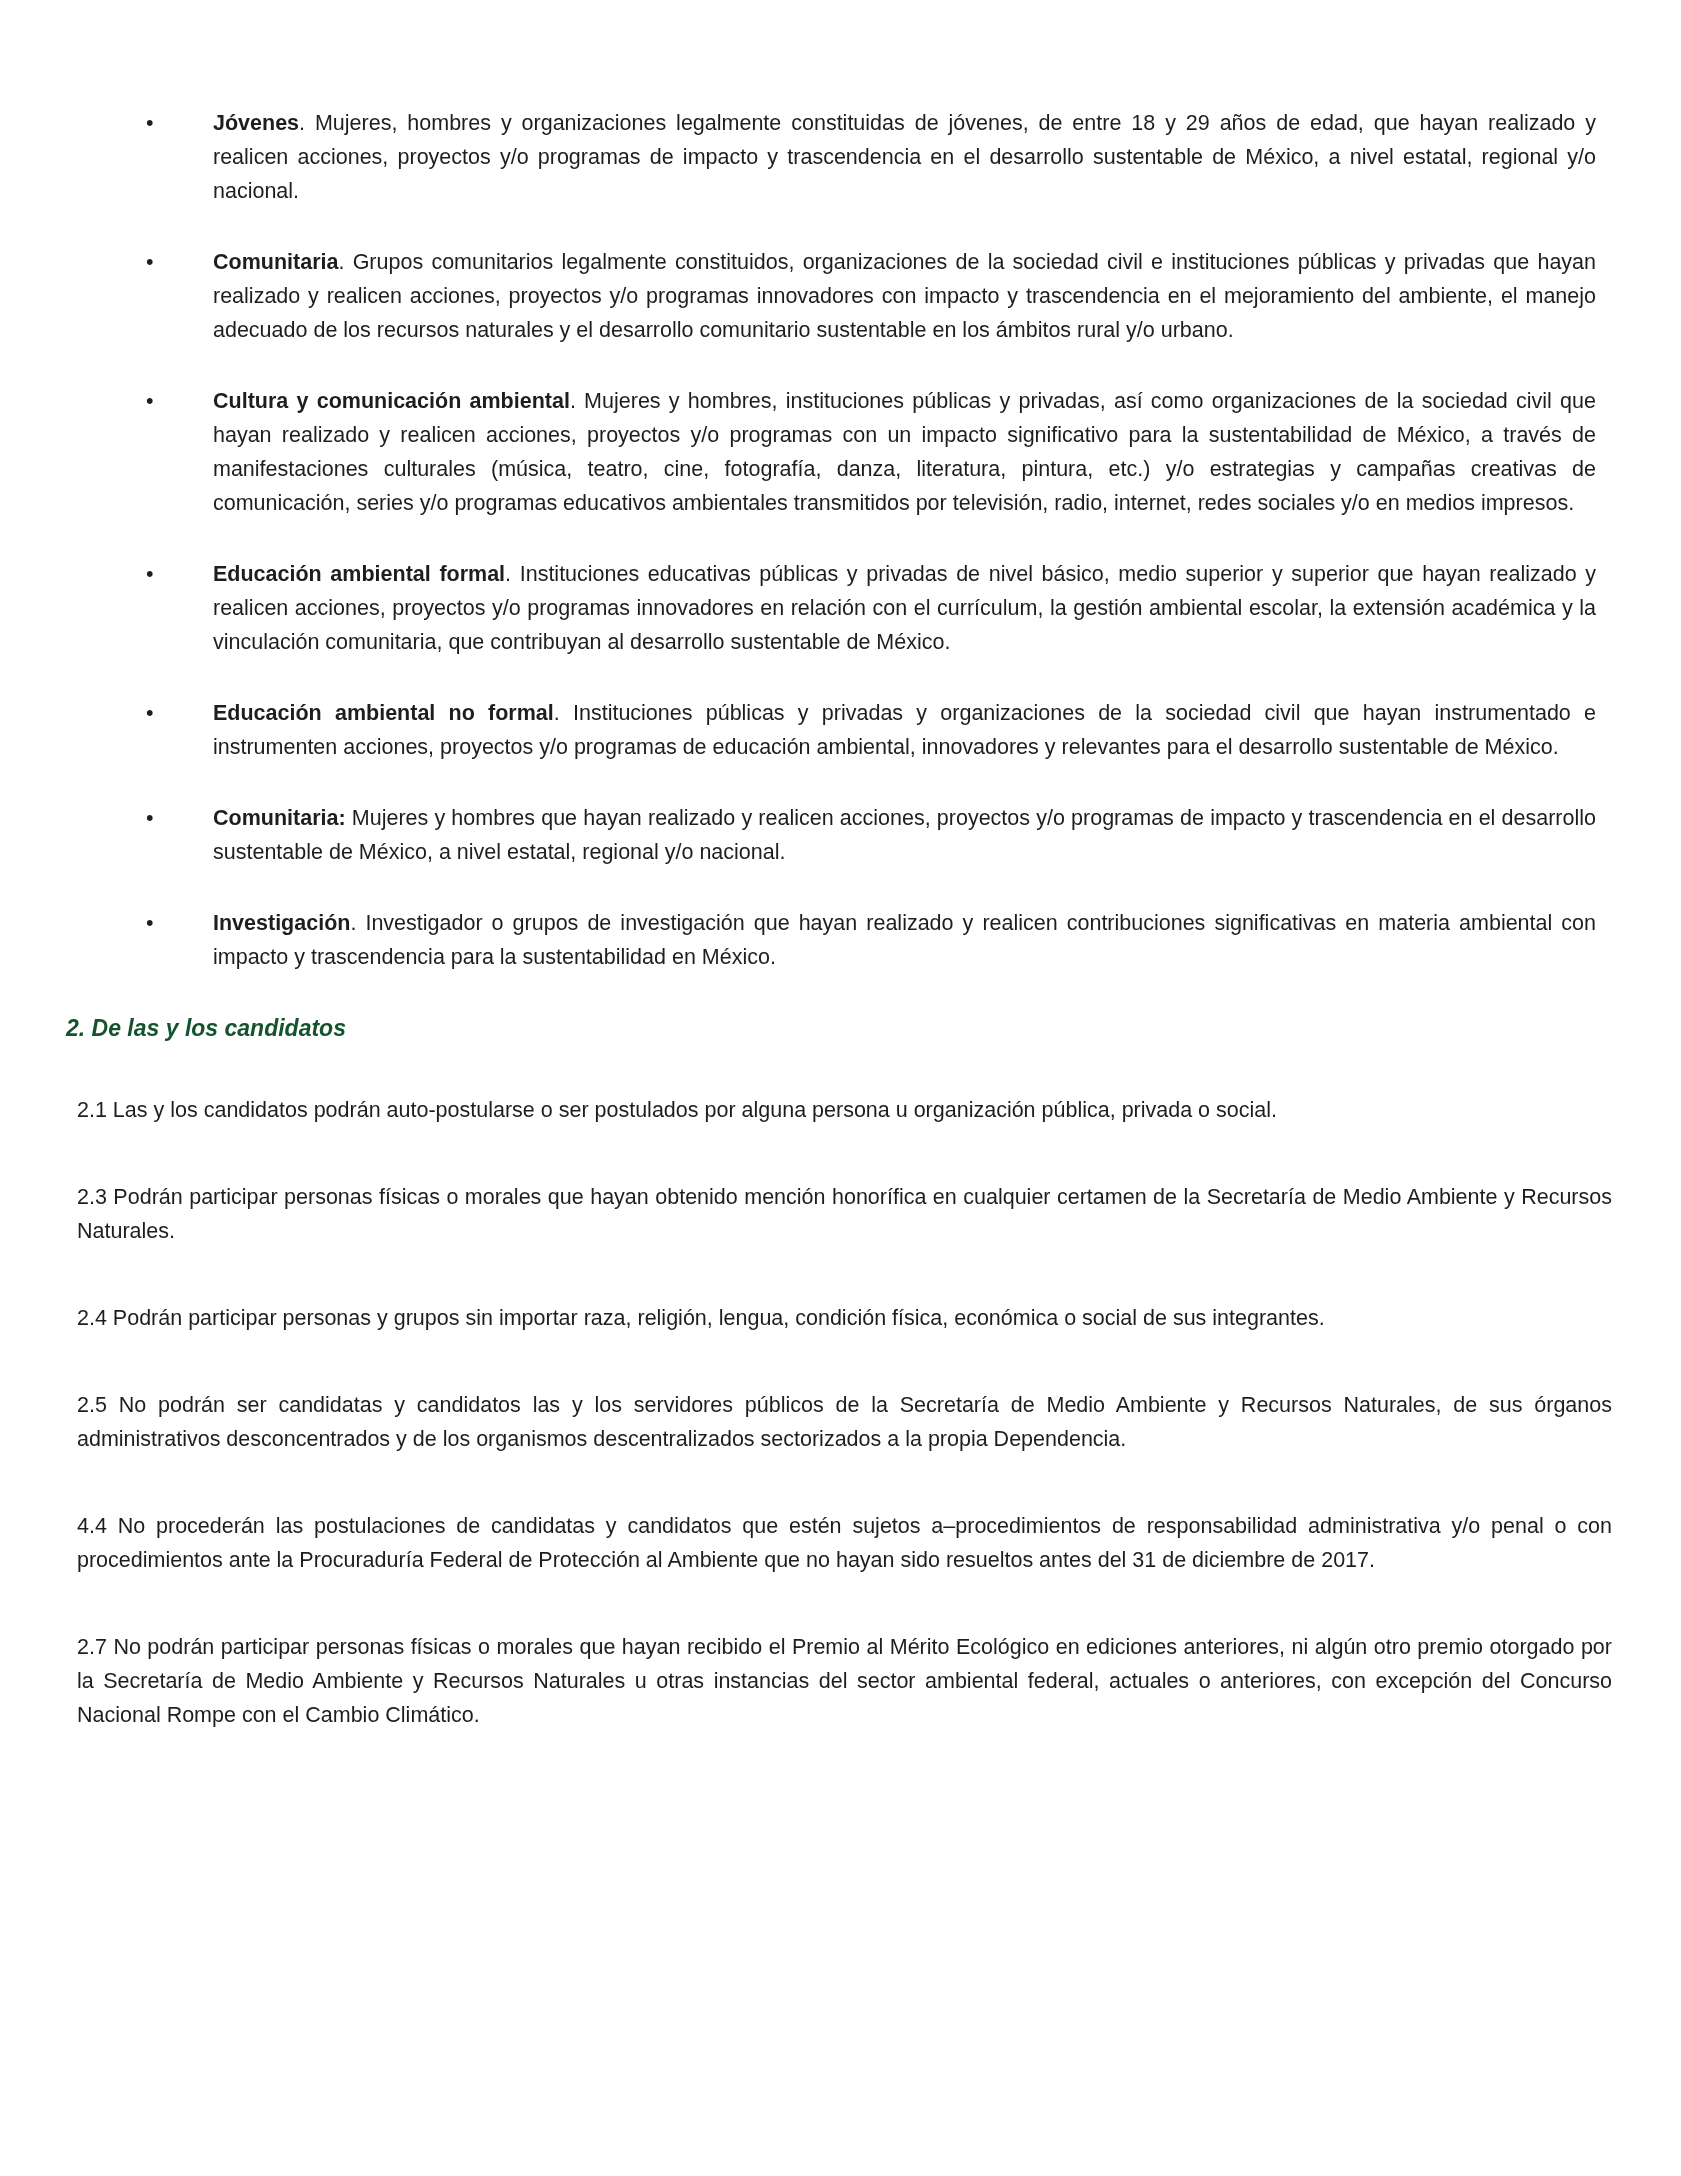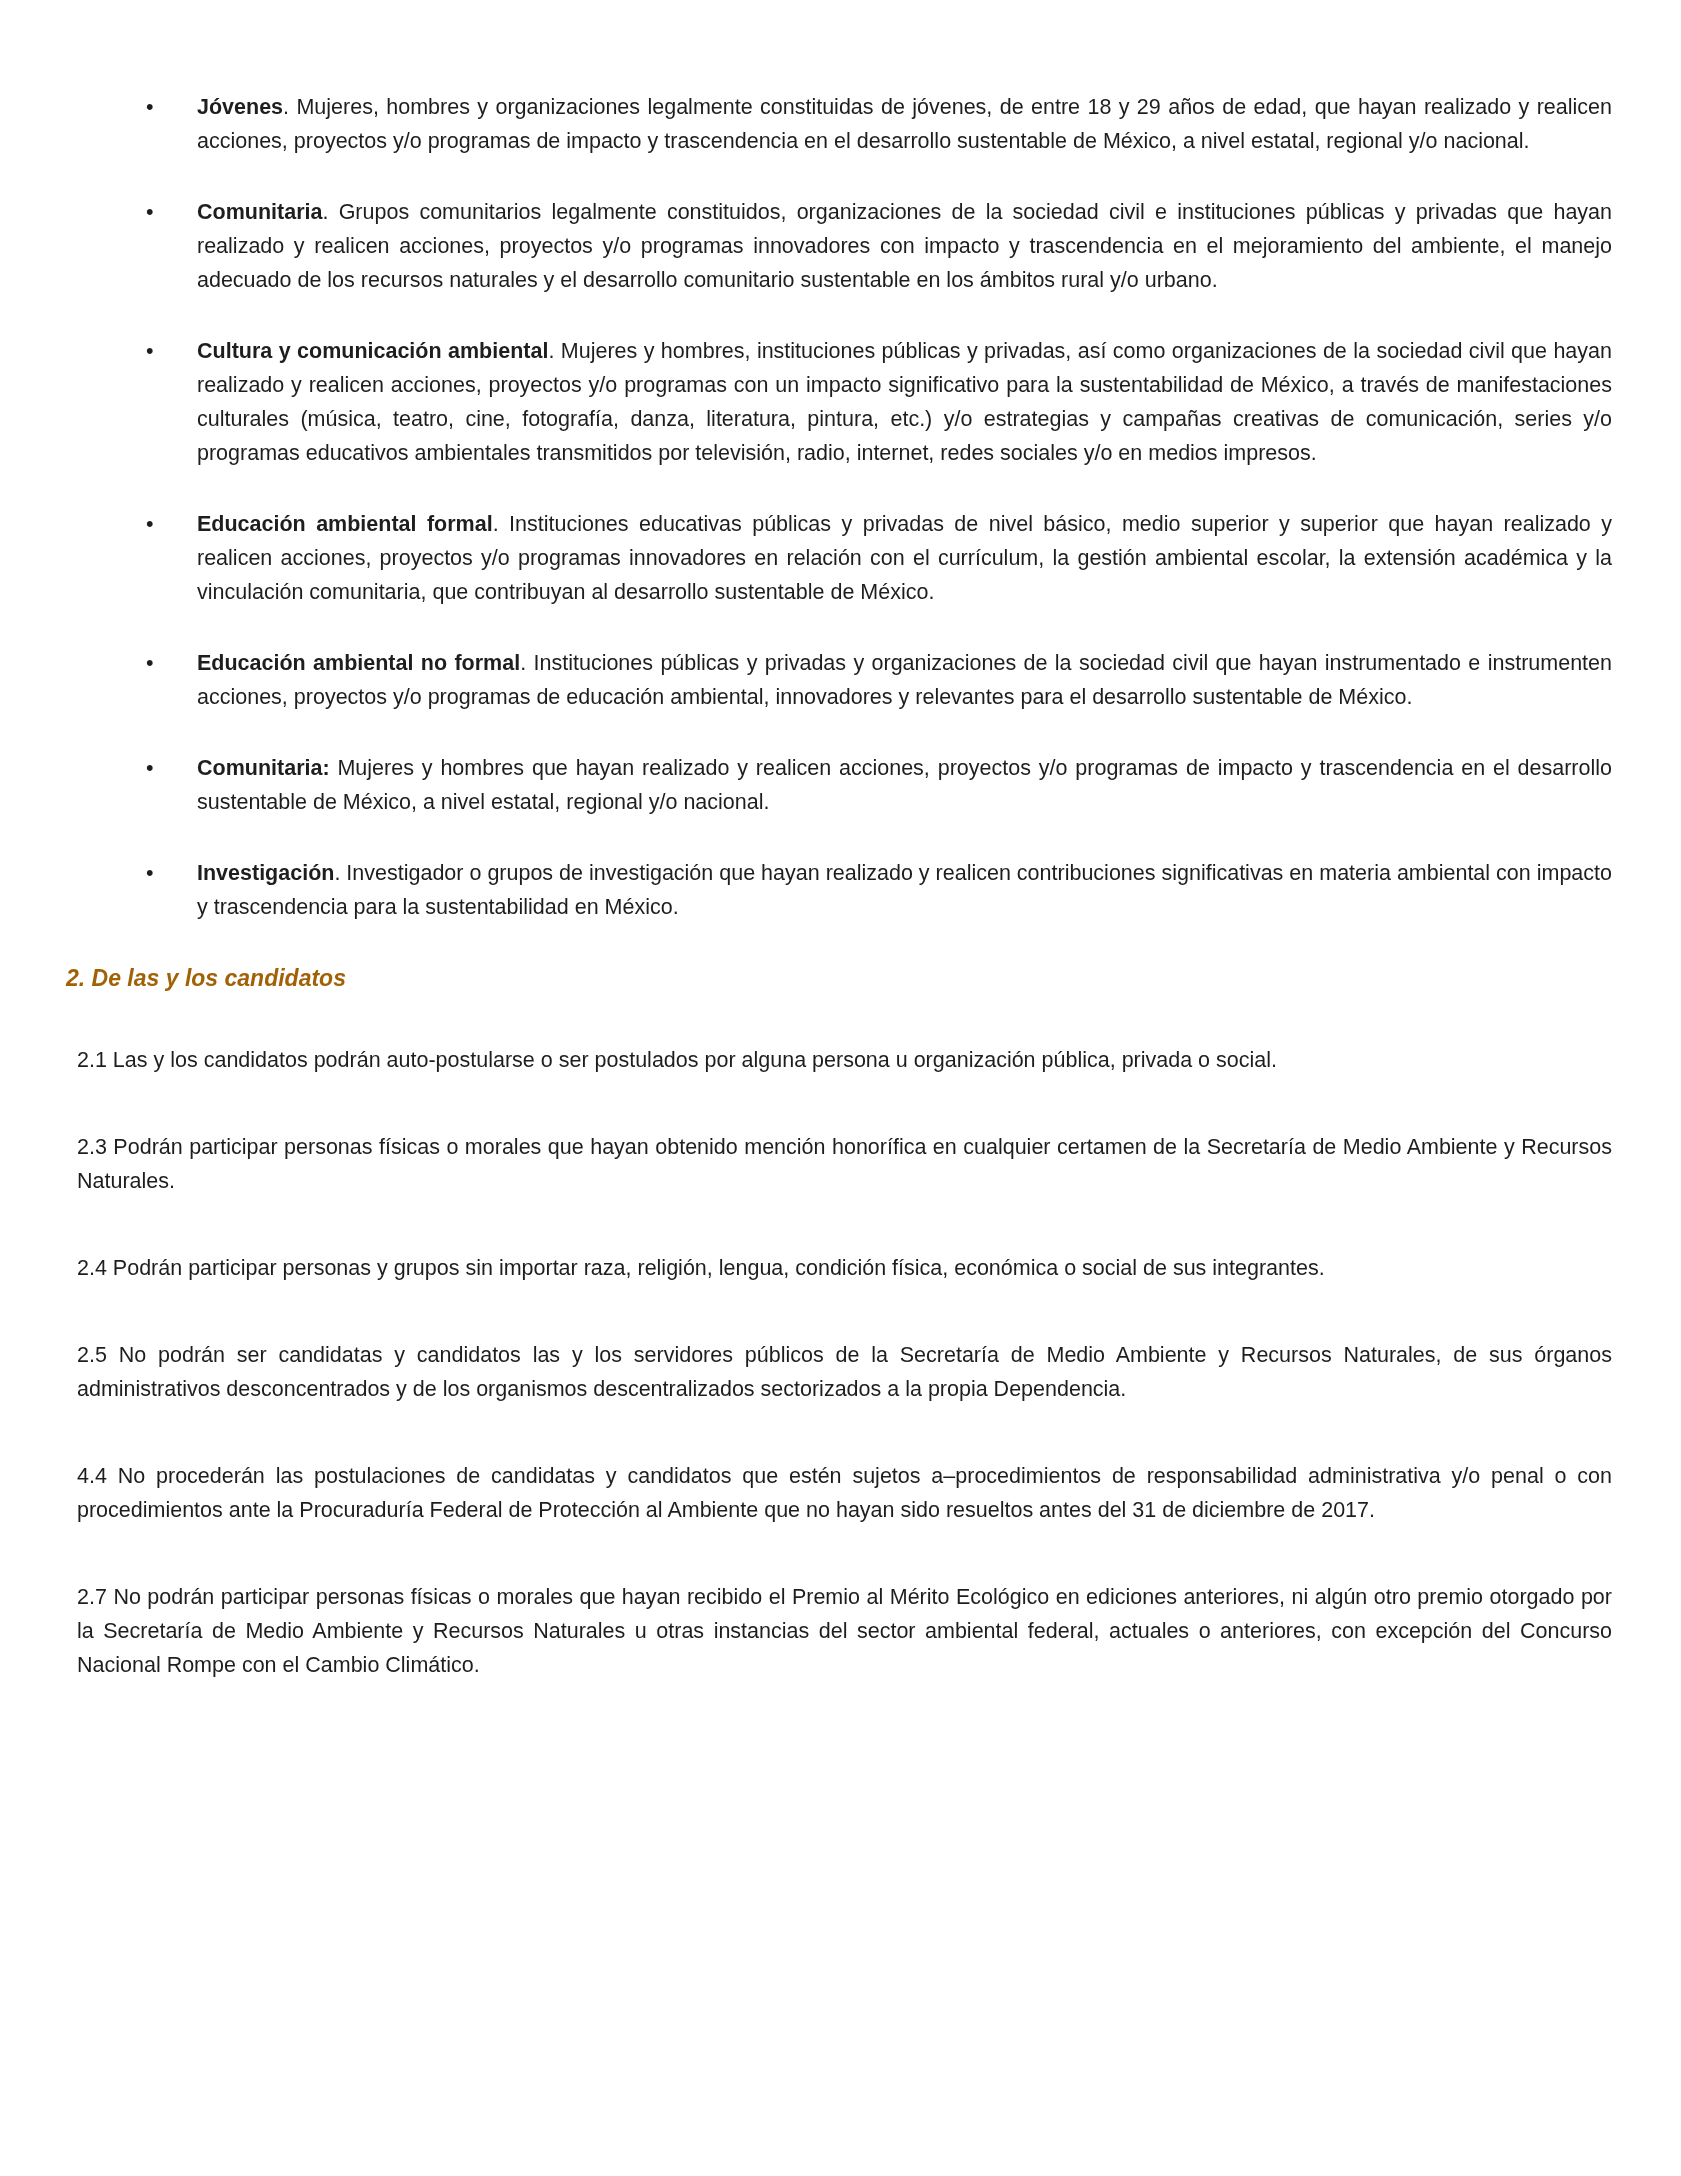--- a/index.html
+++ b/index.html
@@ -33,27 +33,27 @@
     padding-left: 131px;
     margin-bottom: 37px;
     text-align: justify;
   }
   .bullet-marker {
     position: absolute;
     left: 80px;
     top: 0;
   }
   .bullet-text {
-    margin: 0;
+    margin: 16px;
   }
   .term {
     font-weight: bold;
   }
   .section-heading {
-    color: #a16207;
+    color: #14532d;
     font-size: 23px;
     line-height: 34px;
     font-weight: bold;
     font-style: italic;
     margin: 0 0 48px 0;
   }
   .clause {
     margin: 0 0 53px 11px;
     text-align: justify;
   }

